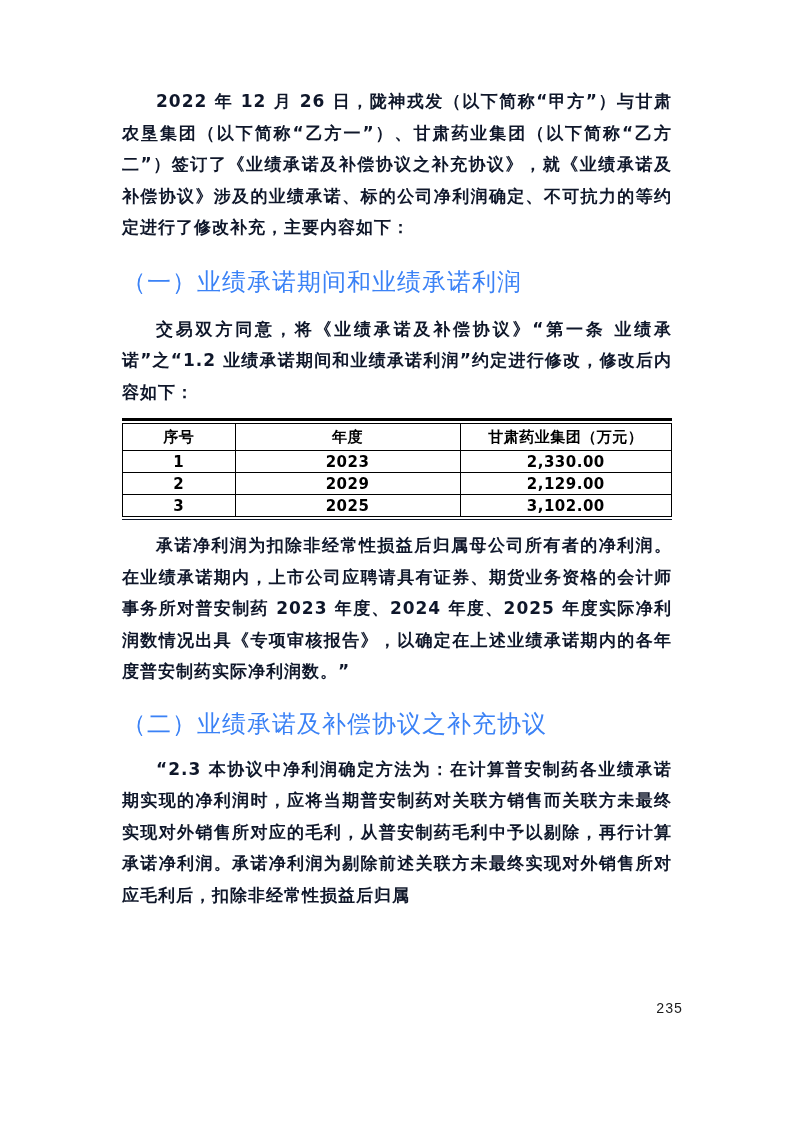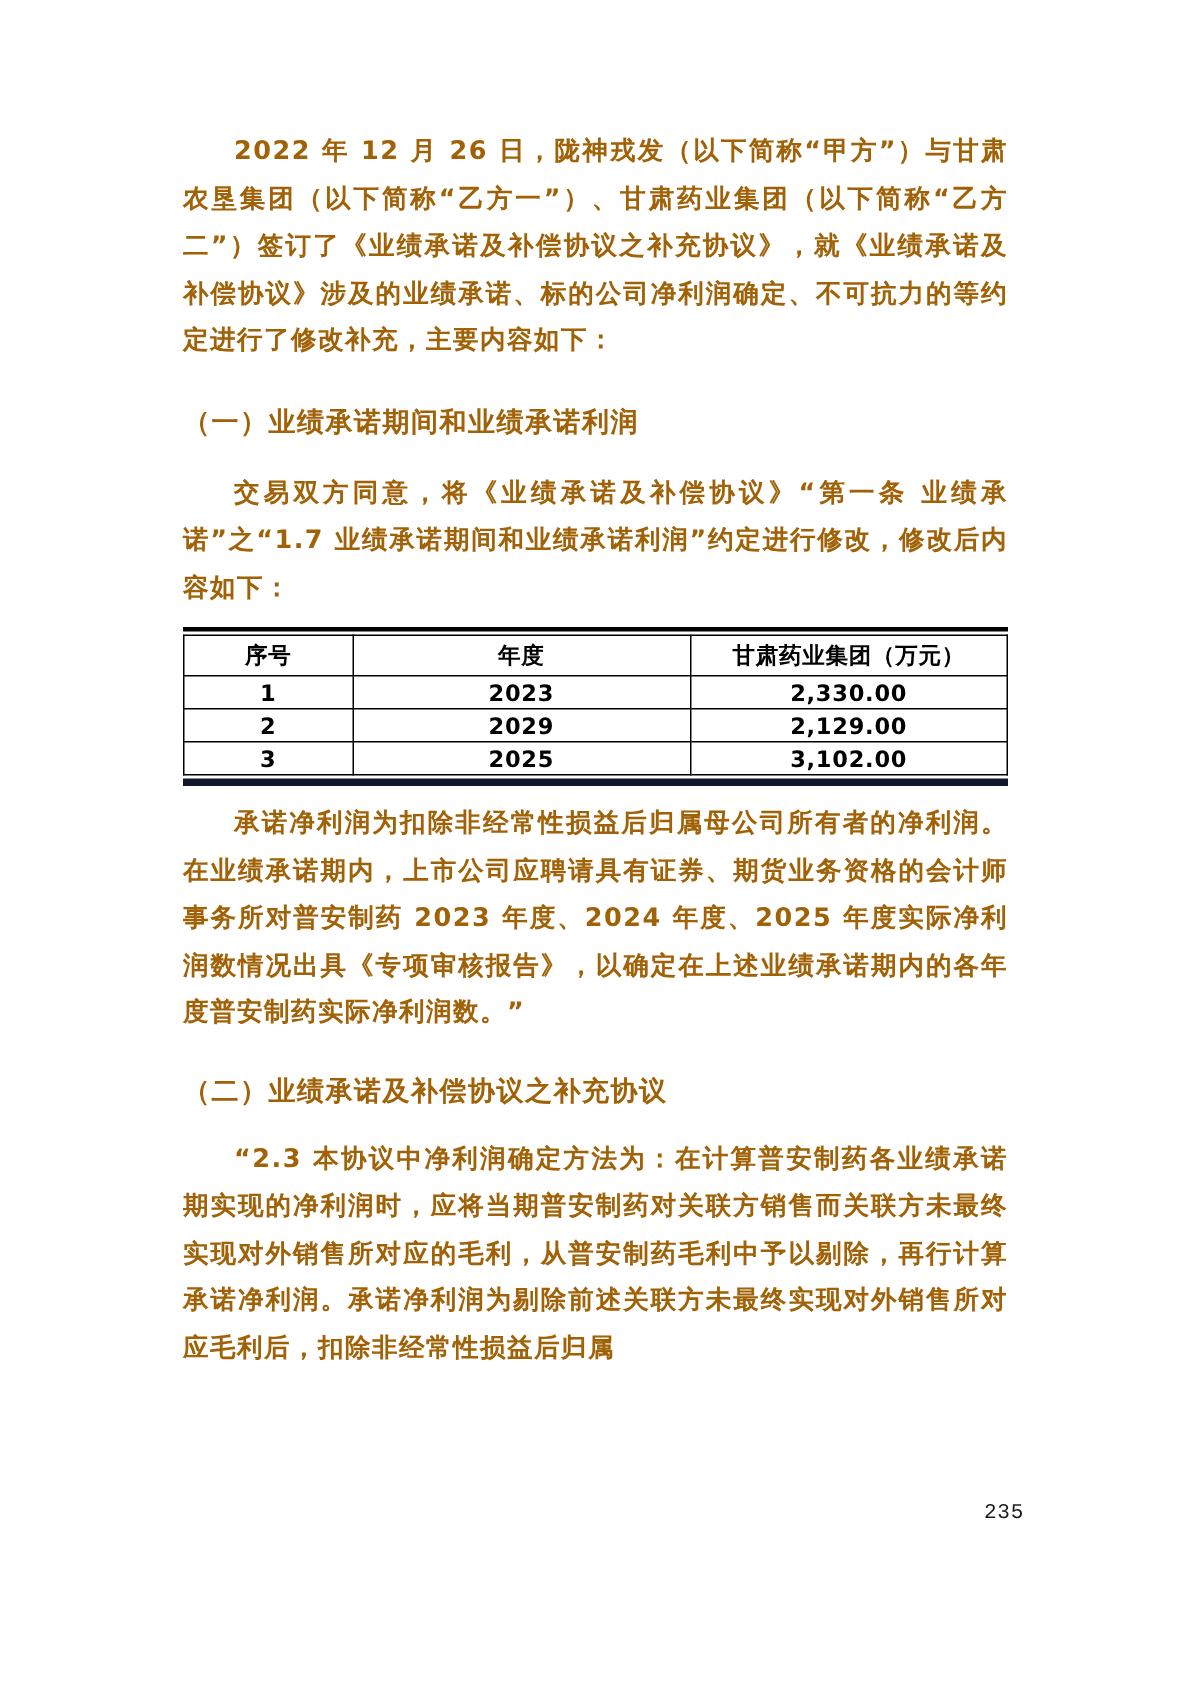--- a/index.html
+++ b/index.html
@@ -19,44 +19,44 @@
     overflow: hidden;
   }
   p.body {
     margin: 0;
     font-size: 17px;
     font-weight: 700;
     line-height: 31.5px;
     letter-spacing: 1px;
     text-align: justify;
     text-indent: 2em;
-    color: #a16207;
+    color: #0f172a;
   }
   .sec-heading {
     margin: 22px 0 16px 0;
-    font-size: 18px;
-    font-weight: 700;
+    font-size: 24px;
+    font-weight: 400;
     line-height: 32px;
     letter-spacing: 1px;
-    color: #a16207;
+    color: #3b82f6;
   }
   .sec-heading.second {
     margin: 20px 0 14px 0;
   }
   p.subhead {
     margin: 8px 0 8px 0;
     text-align: left;
   }
   p.after-para5 {
     margin-top: 6px;
   }
   .tbl-wrap {
     margin: 10px 0 10px 0;
     border-top: 3px solid #000;
-    border-bottom: 5px solid #0f172a;
+    border-bottom: 1px solid #0f172a;
     padding: 2px 0;
   }
   .tbl-wrap table {
     width: 100%;
     border-collapse: collapse;
     table-layout: fixed;
   }
   .tbl-wrap col.c1 { width: 20.5%; }
   .tbl-wrap col.c2 { width: 41%; }
   .tbl-wrap col.c3 { width: 38.5%; }
@@ -84,21 +84,21 @@
 </style>
 </head>
 <body>
 
 <div class="page">
 
   <p class="body">2022 年 12 月 26 日，陇神戎发（以下简称“甲方”）与甘肃农垦集团（以下简称“乙方一”）、甘肃药业集团（以下简称“乙方二”）签订了《业绩承诺及补偿协议之补充协议》，就《业绩承诺及补偿协议》涉及的业绩承诺、标的公司净利润确定、不可抗力的等约定进行了修改补充，主要内容如下：</p>
 
   <div class="sec-heading">（一）业绩承诺期间和业绩承诺利润</div>
 
-  <p class="body">交易双方同意，将《业绩承诺及补偿协议》“第一条 业绩承诺”之“1.7 业绩承诺期间和业绩承诺利润”约定进行修改，修改后内容如下：</p>
+  <p class="body">交易双方同意，将《业绩承诺及补偿协议》“第一条 业绩承诺”之“1.2 业绩承诺期间和业绩承诺利润”约定进行修改，修改后内容如下：</p>
 
 
 
   <div class="tbl-wrap">
     <table>
       <colgroup>
           <col class="c1">
           <col class="c2">
           <col class="c3">
         </colgroup>

